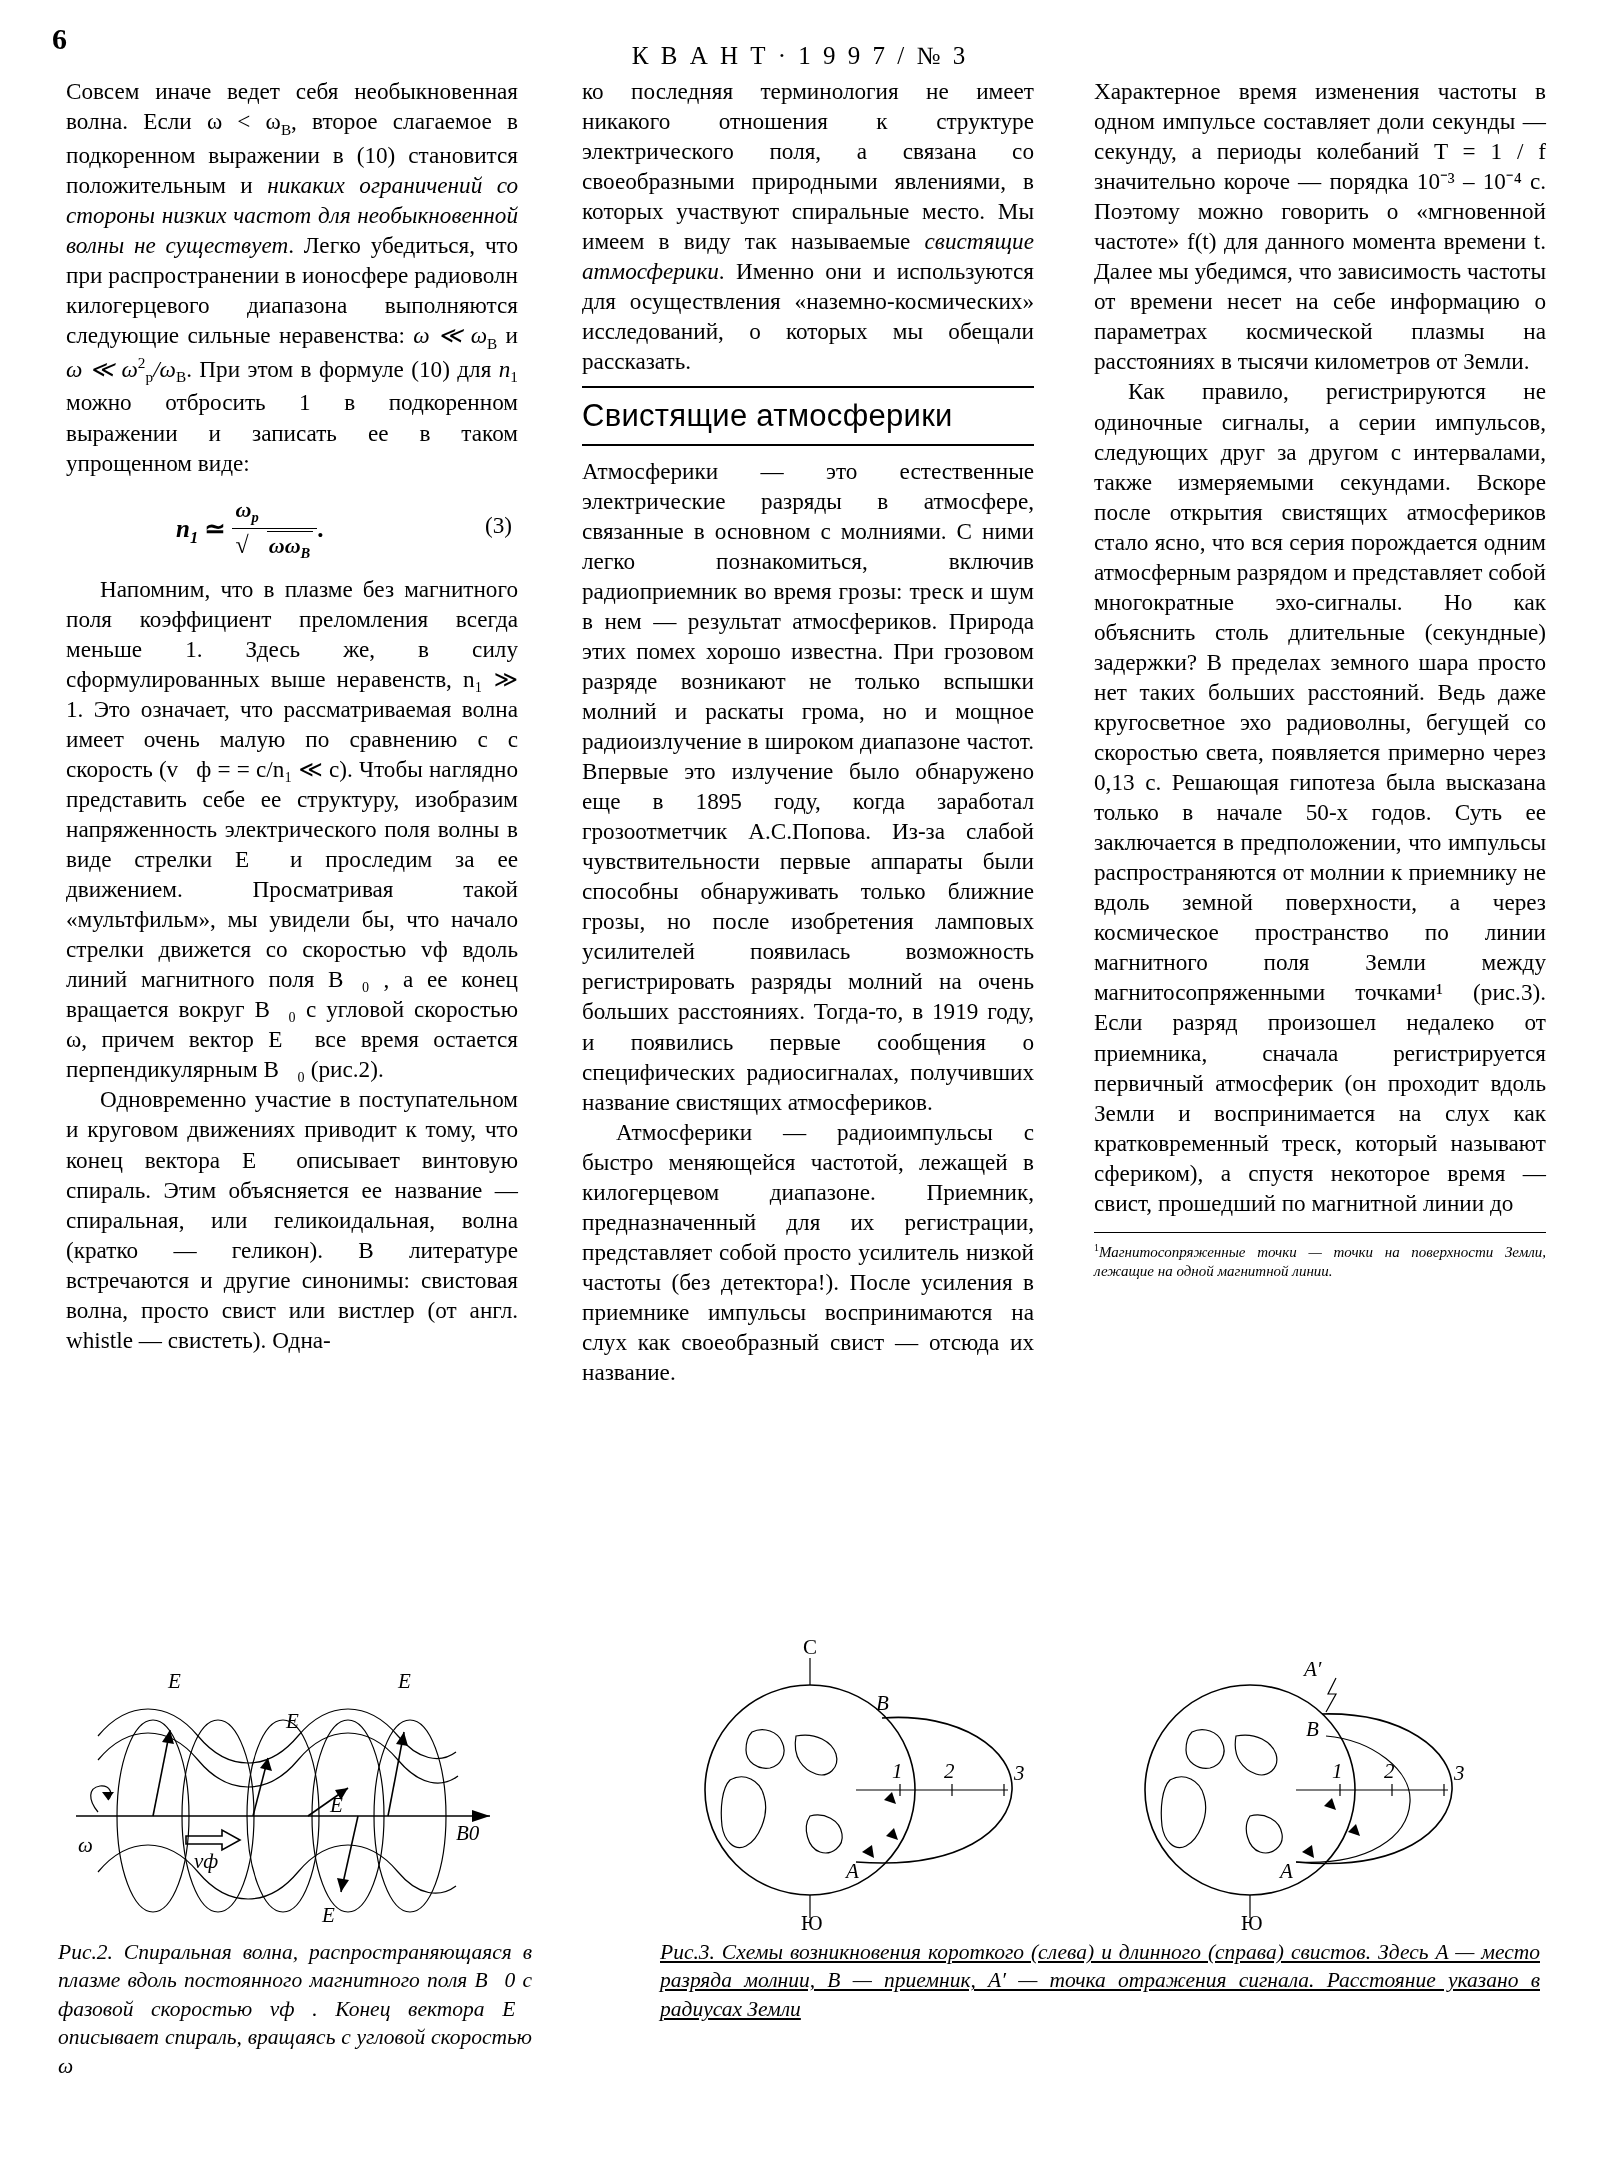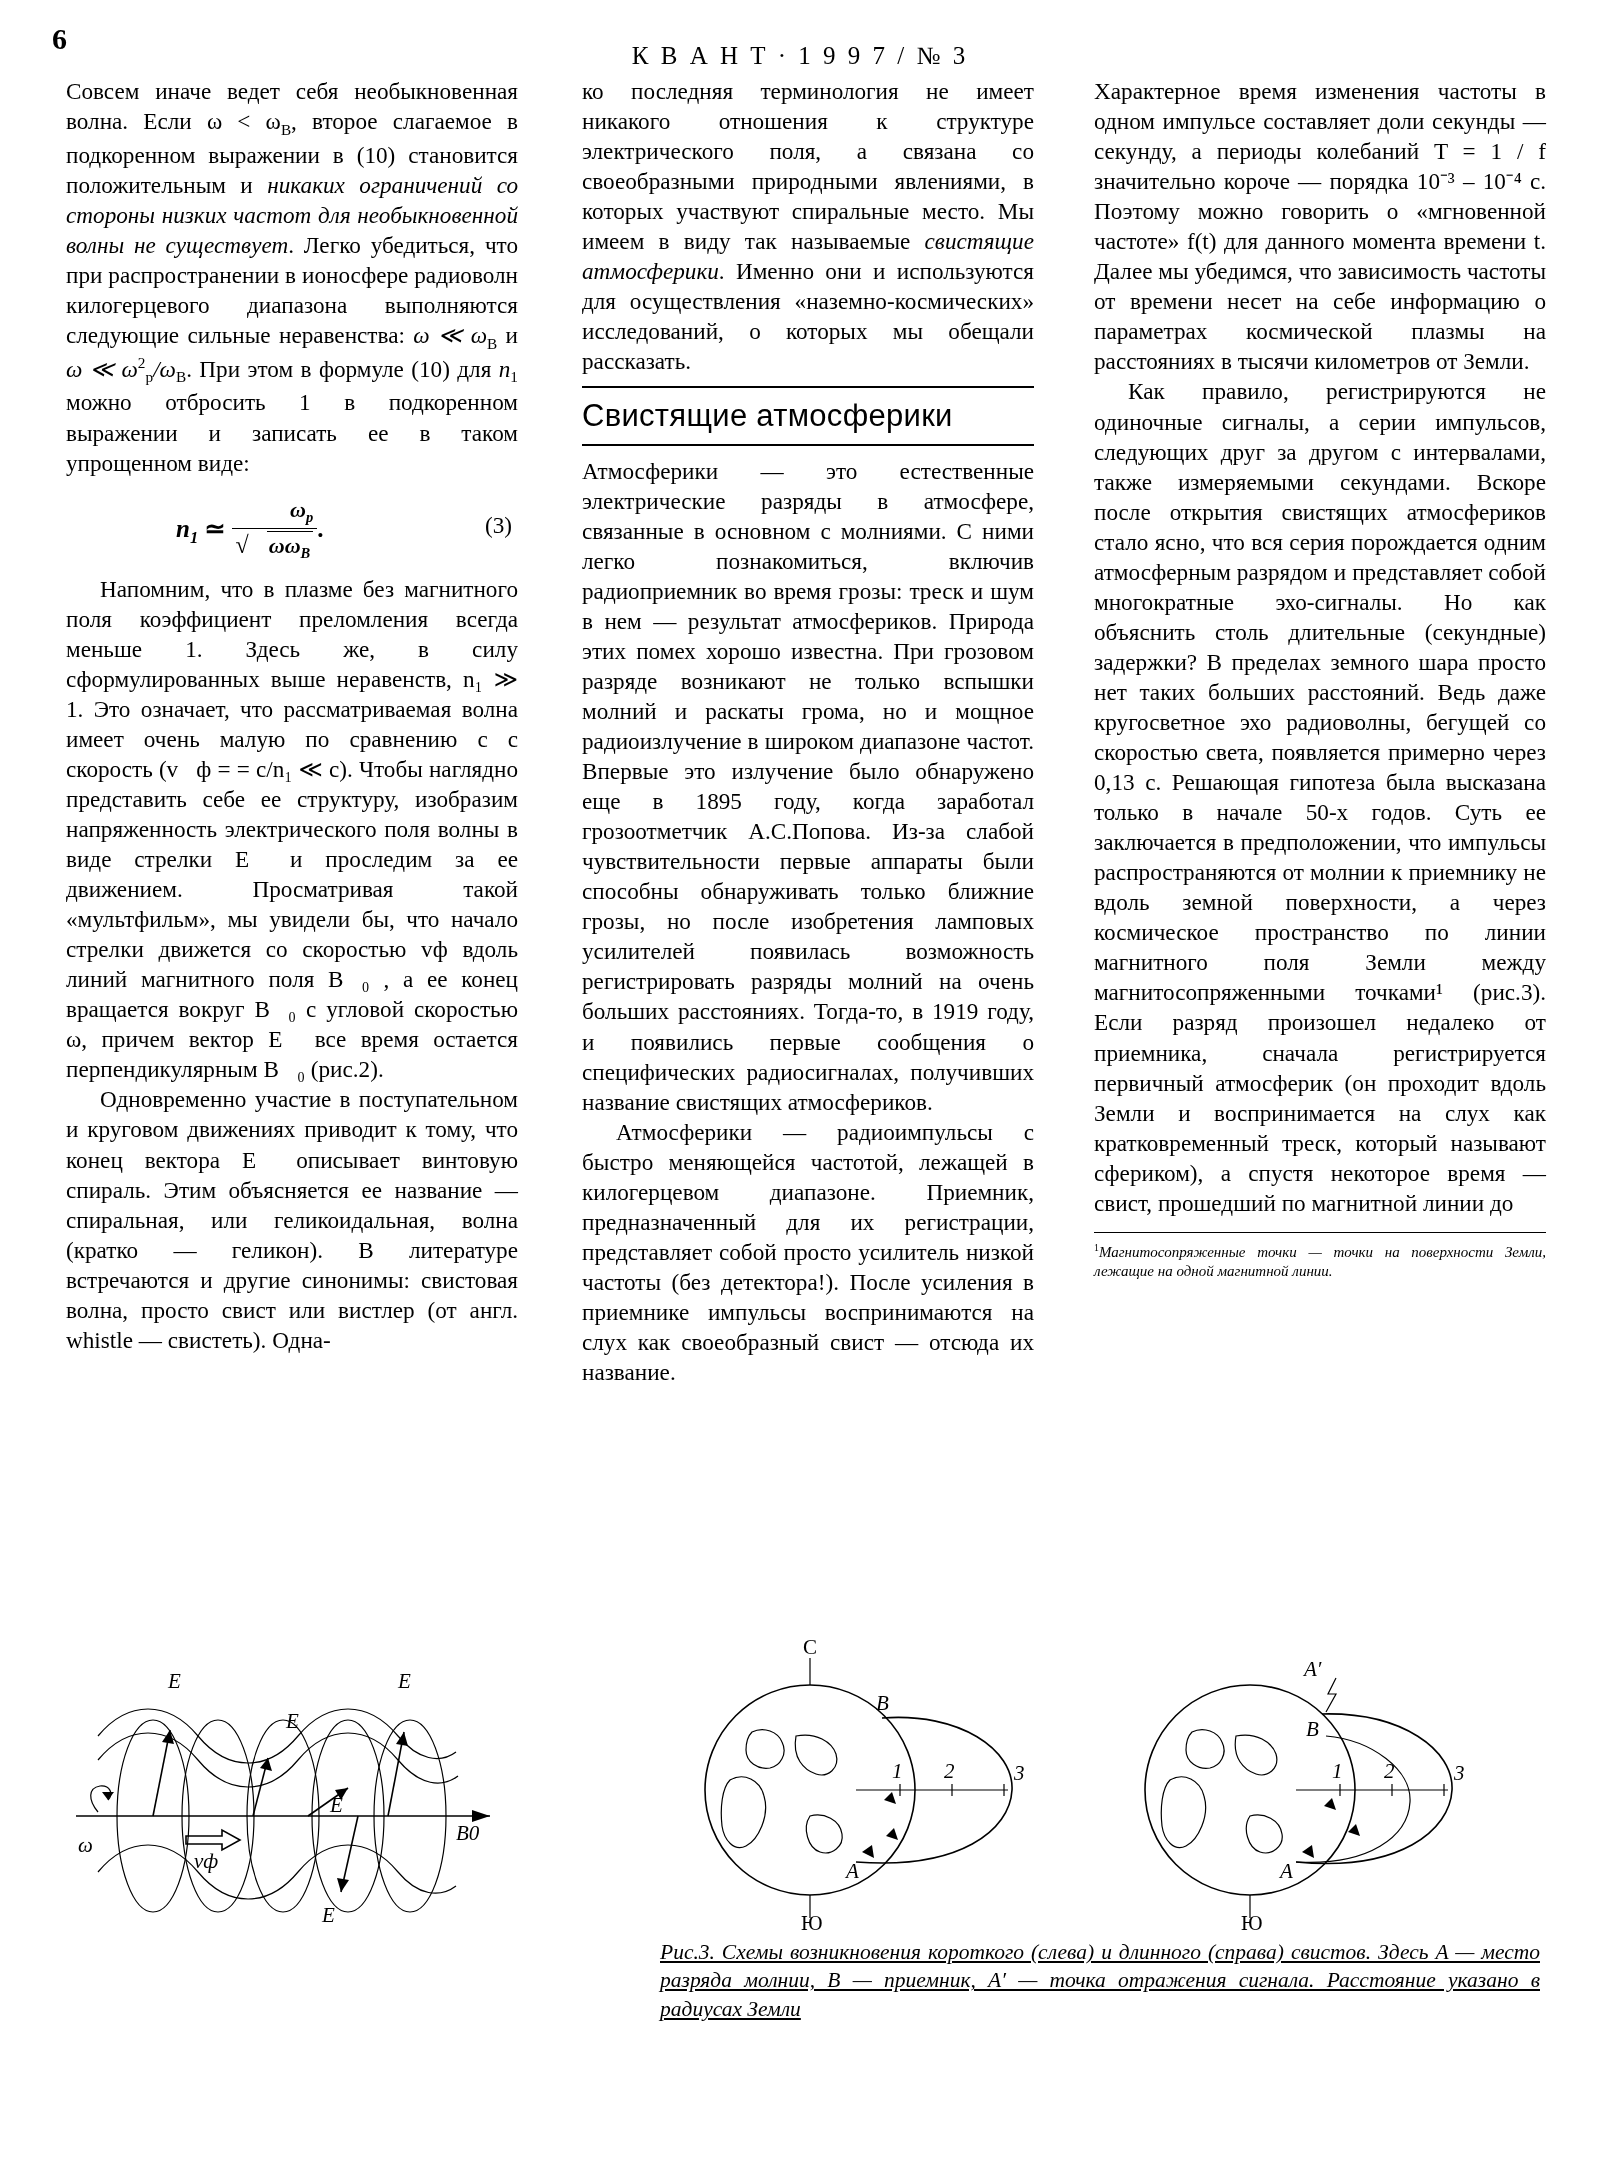--- a/index.html
+++ b/index.html
@@ -98,21 +98,21 @@
   }
   .formula .num {
     position: absolute;
     right: 6px;
     top: 16px;
     font-size: 23.2px;
   }
   .frac {
     display: inline-block;
     vertical-align: middle;
-    text-align: right;
+    text-align: left;
     font-size: 22px;
     position: relative;
     top: -2px;
   }
   .frac .top {
     display: block;
     padding: 0 4px 1px 4px;
   }
   .frac .bar {
     display: block;
@@ -371,16 +371,17 @@
 
           <path d="M676 38 L668 54 L676 54 L666 72" class="thin"></path>
 
           <text class="lbl" x="644" y="36">A′</text>
           <text class="lbl" x="620" y="238">A</text>
           <text class="lbl" x="646" y="96">B</text>
         </g>
       </svg>
     </div>
 
+    <div class="caption cap2">Рис.2. Спиральная волна, распространяющаяся в плазме вдоль постоянного магнитного поля B⃗0 с фазовой скоростью vф . Конец вектора E⃗ описывает спираль, вращаясь с угловой скоростью ω</div>
     <div class="caption cap3">Рис.3. Схемы возникновения короткого (слева) и длинного (справа) свистов. Здесь A — место разряда молнии, B — приемник,  A′ — точка отражения сигнала. Расстояние указано в радиусах Земли</div>
   </div>
 
 </div>
 
 </body></html>

